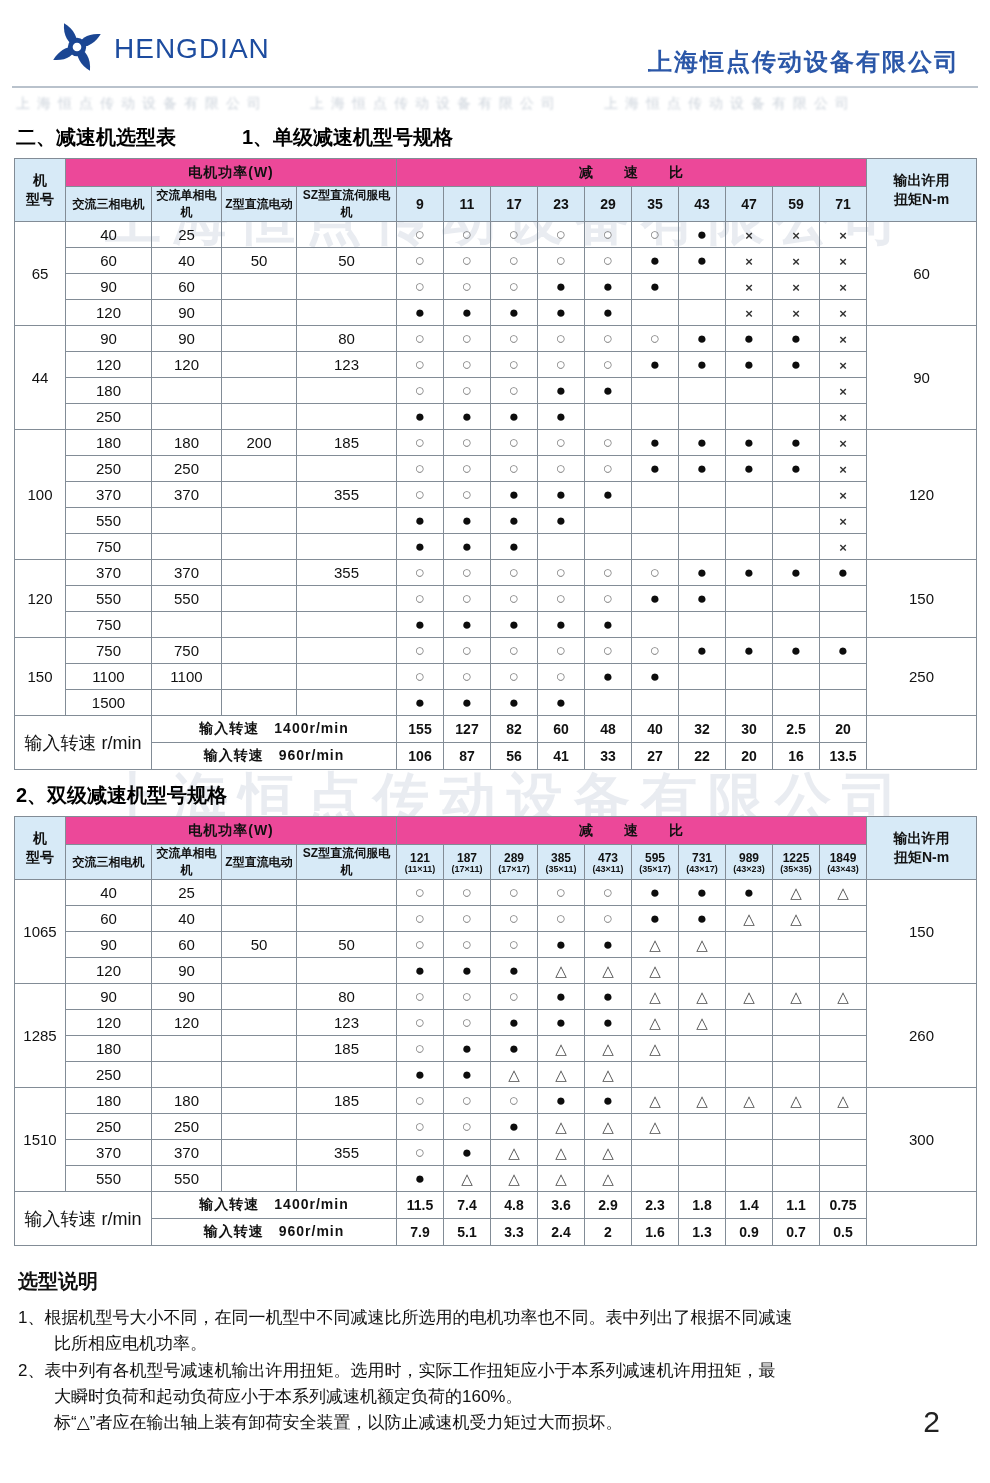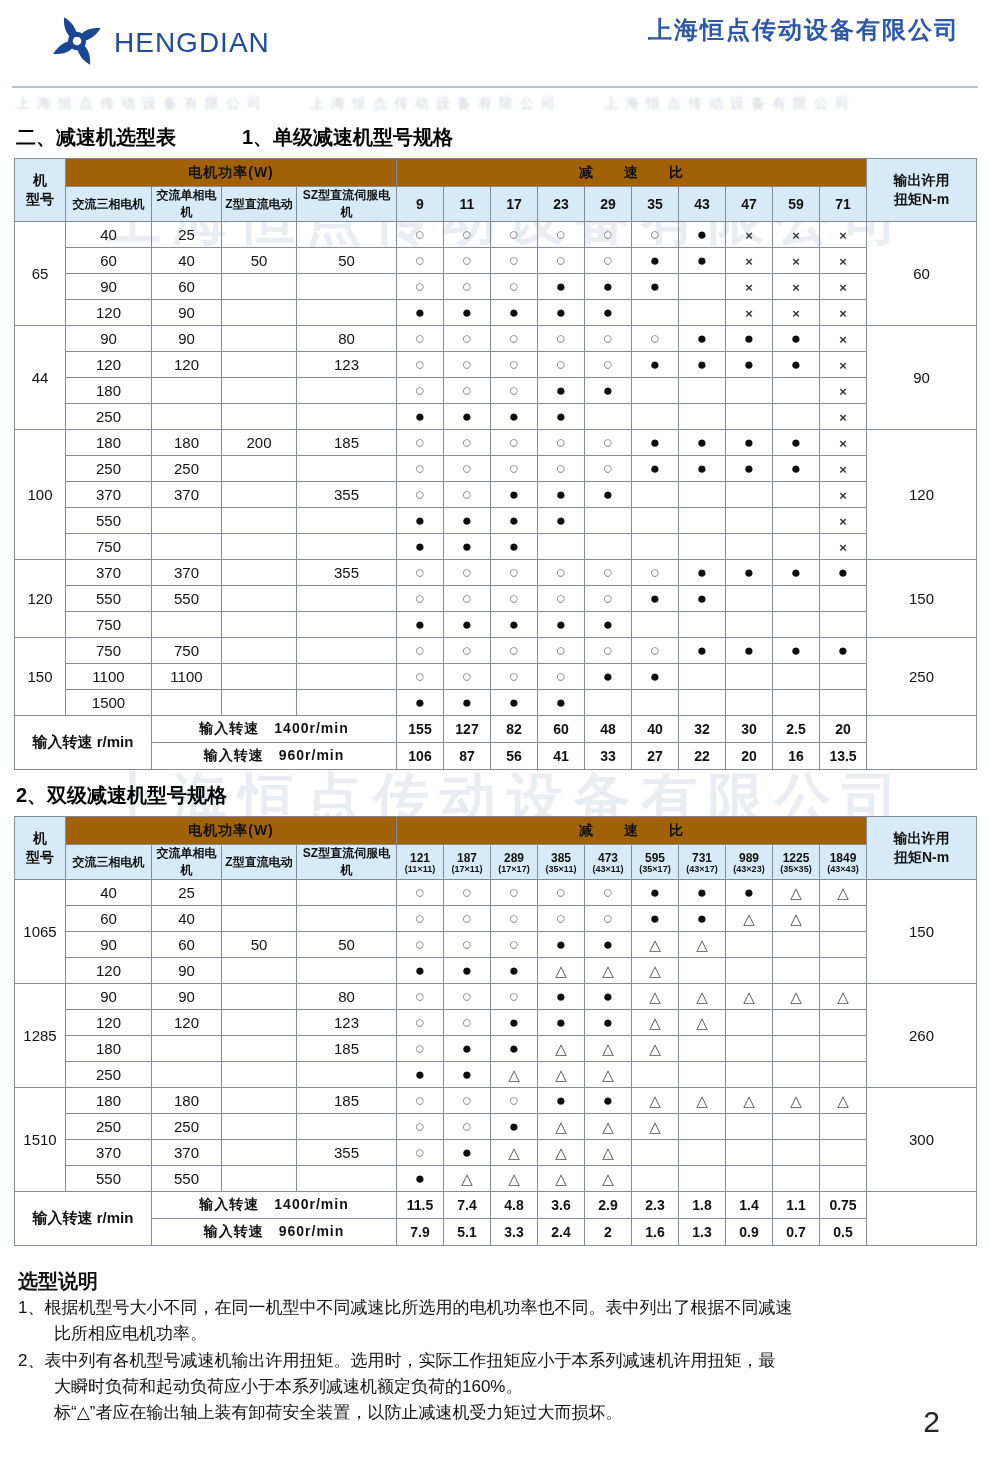--- a/index.html
+++ b/index.html
@@ -1,58 +1,58 @@
 <!DOCTYPE html>
 <html><head>
 <meta charset="utf-8">
 <style>
   html,body{margin:0;padding:0;background:#e8e8e8;}
   .page{position:relative;width:990px;height:1483px;margin:0 auto;background:#fff;
         font-family:"Liberation Sans","DejaVu Sans",sans-serif;color:#111;overflow:hidden;}
   
-  .hdr{display:flex;justify-content:space-between;align-items:flex-start;
+  .hdr{display:flex;justify-content:space-between;align-items:flex-end;
        padding:14px 30px 4px 50px;height:64px;box-sizing:content-box;}
   .brand{display:flex;align-items:center;}
   .brand-name{font-size:28px;letter-spacing:1px;font-weight:500;color:#1d4c9f;margin-left:10px;}
   .company{font-size:24px;font-weight:700;color:#2b57a8;letter-spacing:2px;}
   .hdr-rule{margin:4px 12px 0 12px;border-top:2px solid #b9c2cc;}
   .ghost-band{margin:7px 16px 0;height:17px;overflow:hidden;white-space:nowrap;
               color:#ccd3db;filter:blur(1px);font-size:14px;letter-spacing:7px;}
   
   .sec{position:relative;z-index:2;margin:12px 0 7px 16px;font-size:20px;font-weight:700;color:#000;}
   .sec .gap{margin-left:66px;}
   
   .wm{position:absolute;left:105px;z-index:0;white-space:nowrap;pointer-events:none;
       font-size:56px;letter-spacing:11px;color:rgba(105,130,160,0.15);font-weight:700;}
   .wm1{top:182px;}
   .wm2{top:762px;}
   
   table{border-collapse:collapse;table-layout:fixed;margin-left:14px;
         position:relative;z-index:1;background:transparent;}
   td{border:1px solid #828c96;text-align:center;vertical-align:middle;padding:0;overflow:hidden;}
-  .band-h{background:#a16207;font-weight:700;font-size:14px;height:27px;letter-spacing:1px;}
+  .band-h{background:#ec4899;font-weight:700;font-size:14px;height:27px;letter-spacing:1px;}
   .model-h,.torque-h{background:#d7eaf7;font-weight:700;font-size:14px;line-height:1.35;}
   .motor-h{background:#d7eaf7;font-weight:700;font-size:12px;height:27px;}
   .ratio-h{background:#d7eaf7;font-size:14px;font-weight:600;}
   .ratio-h .rv{display:block;font-size:12px;line-height:12px;margin-top:2px;}
   .ratio-h .rs{display:block;font-size:9px;line-height:11px;}
   .model-cell{font-size:15px;}
   .power-cell{font-size:15px;height:25px;}
   .mark-cell{height:25px;line-height:1;}
   .torque-cell{font-size:15px;}
   .m-filled{color:#0d0d0d;font-size:17px;}
   .m-open{color:#7e7e7e;font-size:17px;}
   .m-tri{color:#4a4a4a;font-size:15px;}
   .m-x{color:#333;font-size:13px;font-weight:700;}
-  .speed-side{font-size:15px;font-weight:700;}
+  .speed-side{font-size:18px;font-weight:400;}
   .speed-label{font-size:14px;font-weight:700;letter-spacing:1px;}
   .speed-val{font-size:14px;font-weight:600;height:26px;}
   
   .notes{position:relative;z-index:2;margin:22px 18px 0;}
-  .notes-title{font-size:20px;font-weight:700;}
+  .notes-title{font-size:20px;font-weight:700;margin-bottom:10px;}
   .note-line{font-size:17px;line-height:1.55;}
   .note-line.cont{padding-left:36px;}
   .pageno{position:absolute;right:50px;bottom:44px;font-size:30px;color:#222;}
 </style>
 </head>
 <body>
 
 <div class="page">
 
   <div class="hdr">

